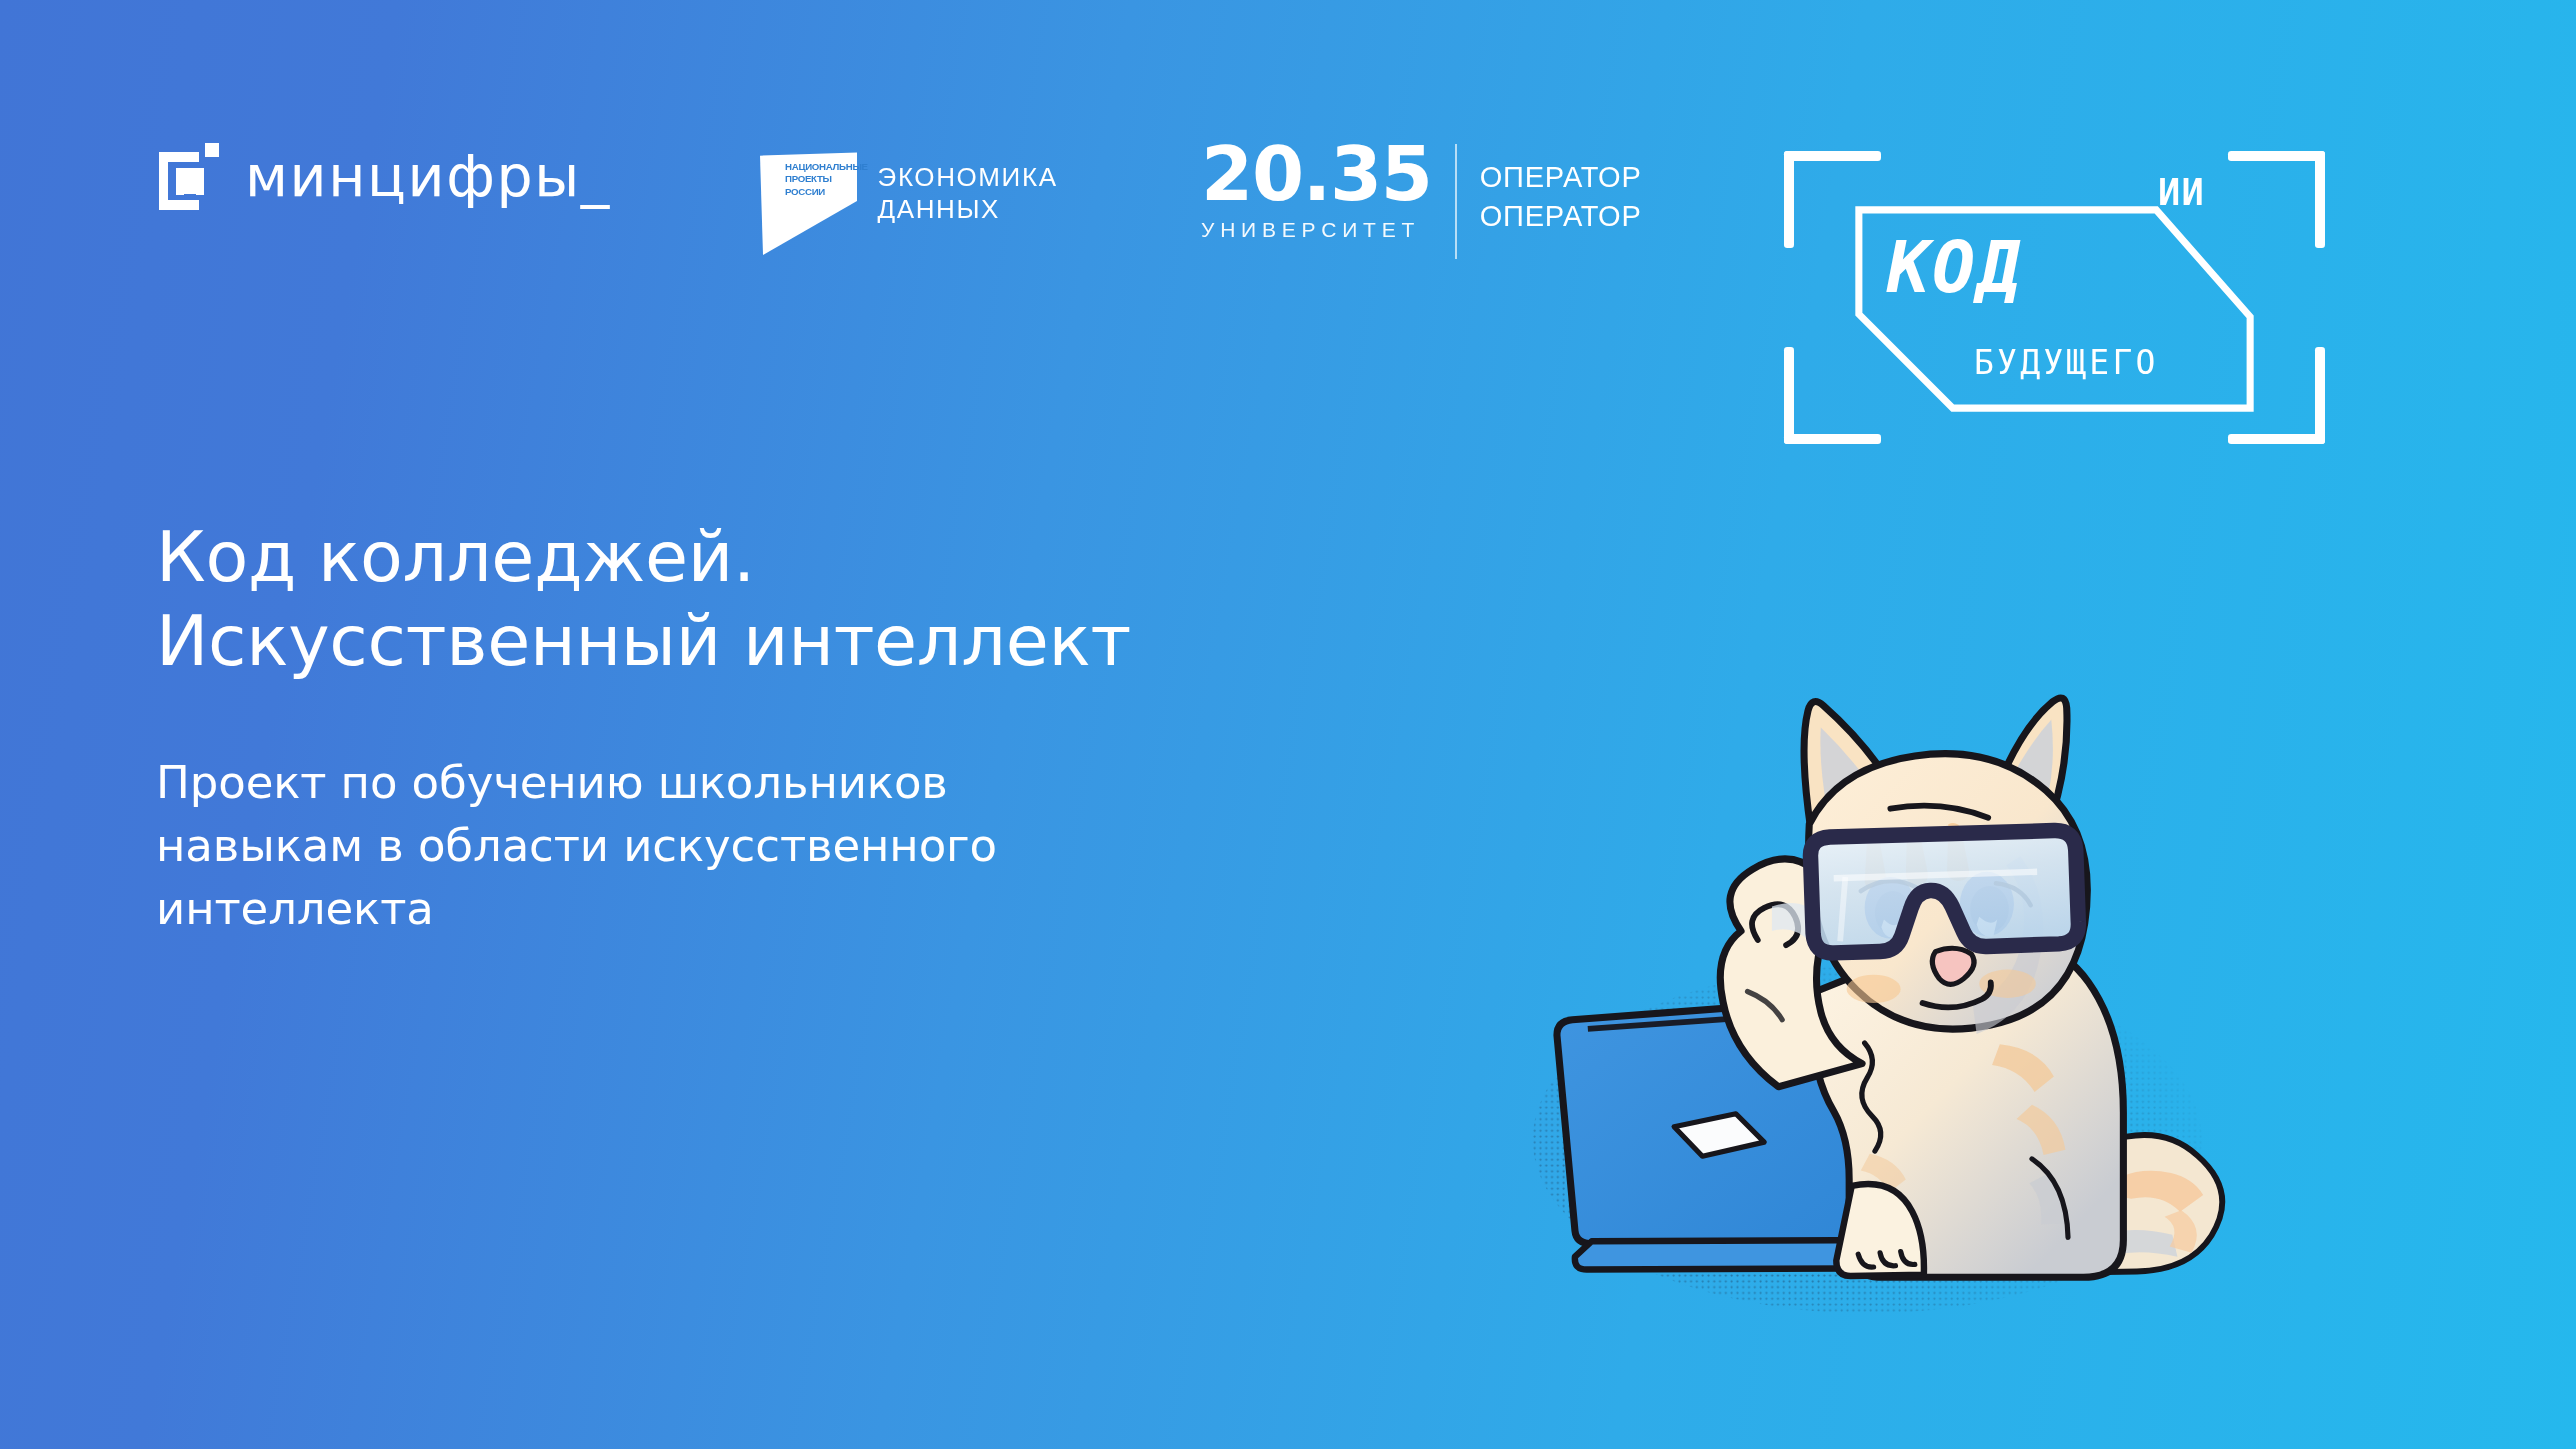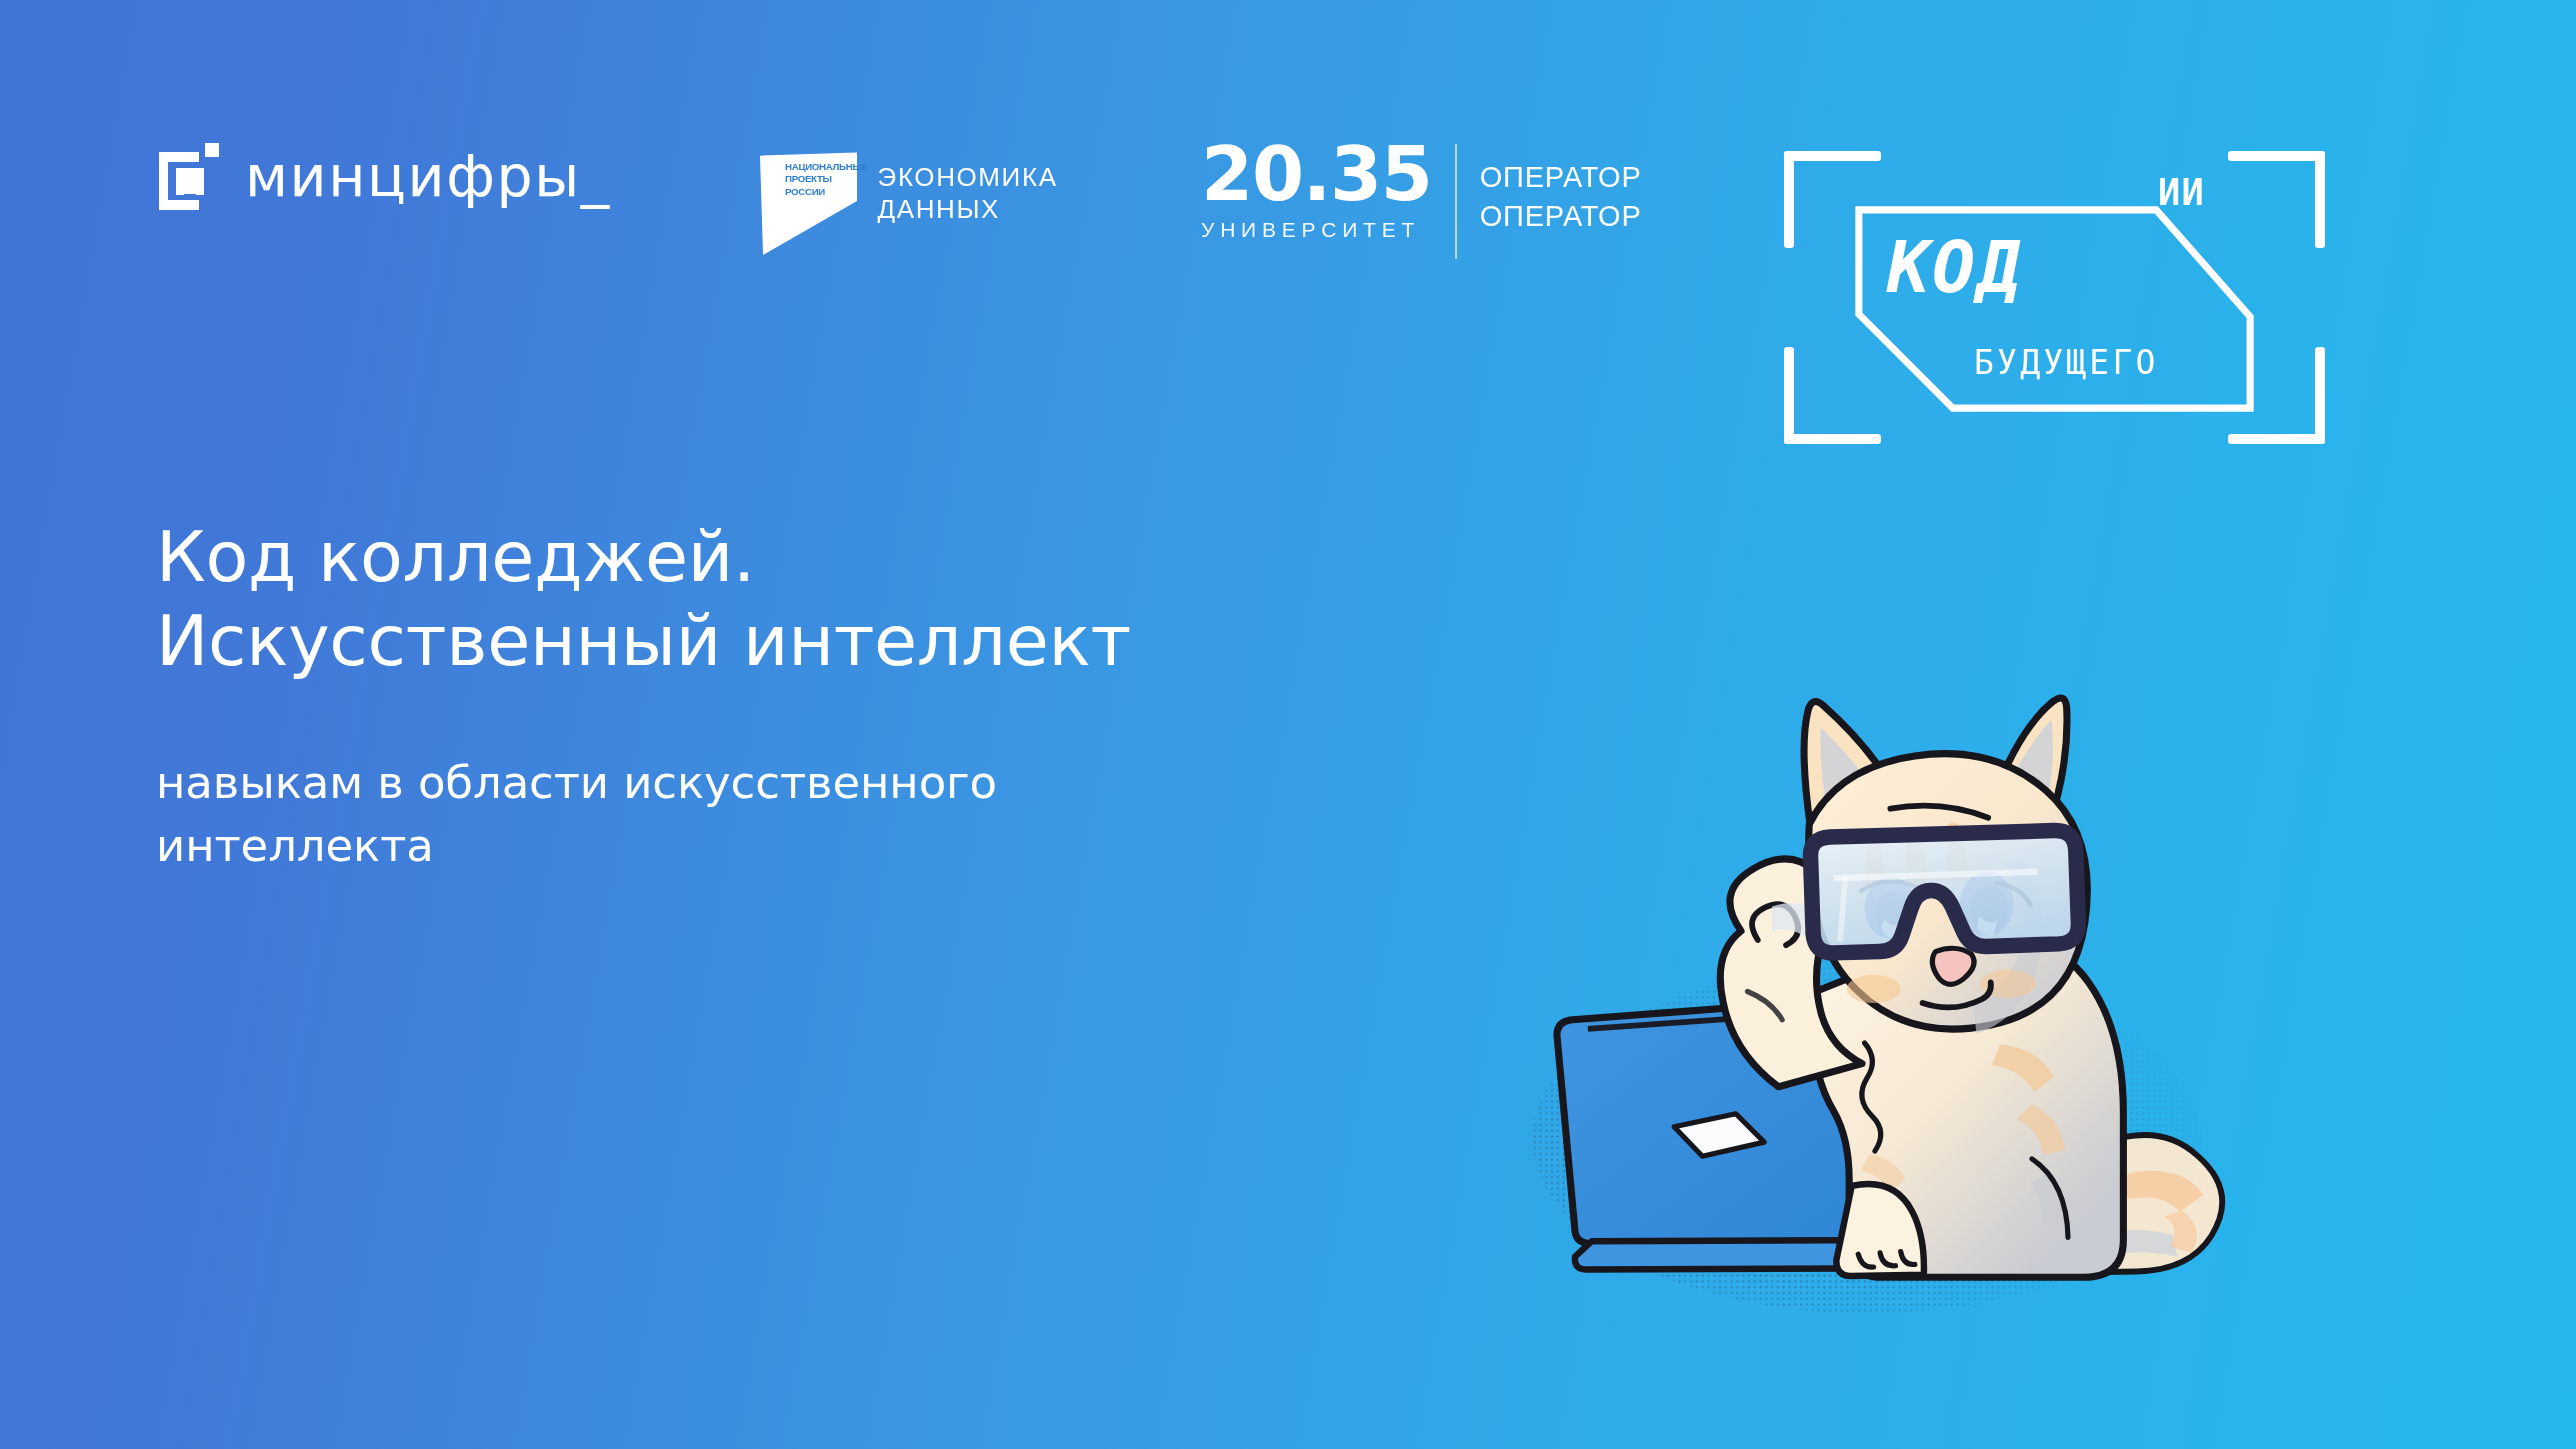--- a/index.html
+++ b/index.html
@@ -192,20 +192,21 @@
       <div id="kod-ai">ИИ</div>
     </div>
   </div>
 
   <div id="copy">
     <h1 id="headline">
       <span class="hl">Код колледжей.</span>
       <span class="hl">Искусственный интеллект</span>
     </h1>
     <div id="subcopy">
+      <span class="sl">Проект по обучению школьников</span>
       <span class="sl">навыкам в области искусственного</span>
       <span class="sl">интеллекта</span>
     </div>
   </div>
 
   <div id="illustration">
     <svg viewBox="0 0 1420 1120" preserveAspectRatio="xMidYMid meet">
       <defs>
         <pattern id="halftone" width="9" height="9" patternUnits="userSpaceOnUse">
           <circle cx="2.4" cy="2.4" r="1.7" fill="#1b2a44" opacity="0.5"></circle>

